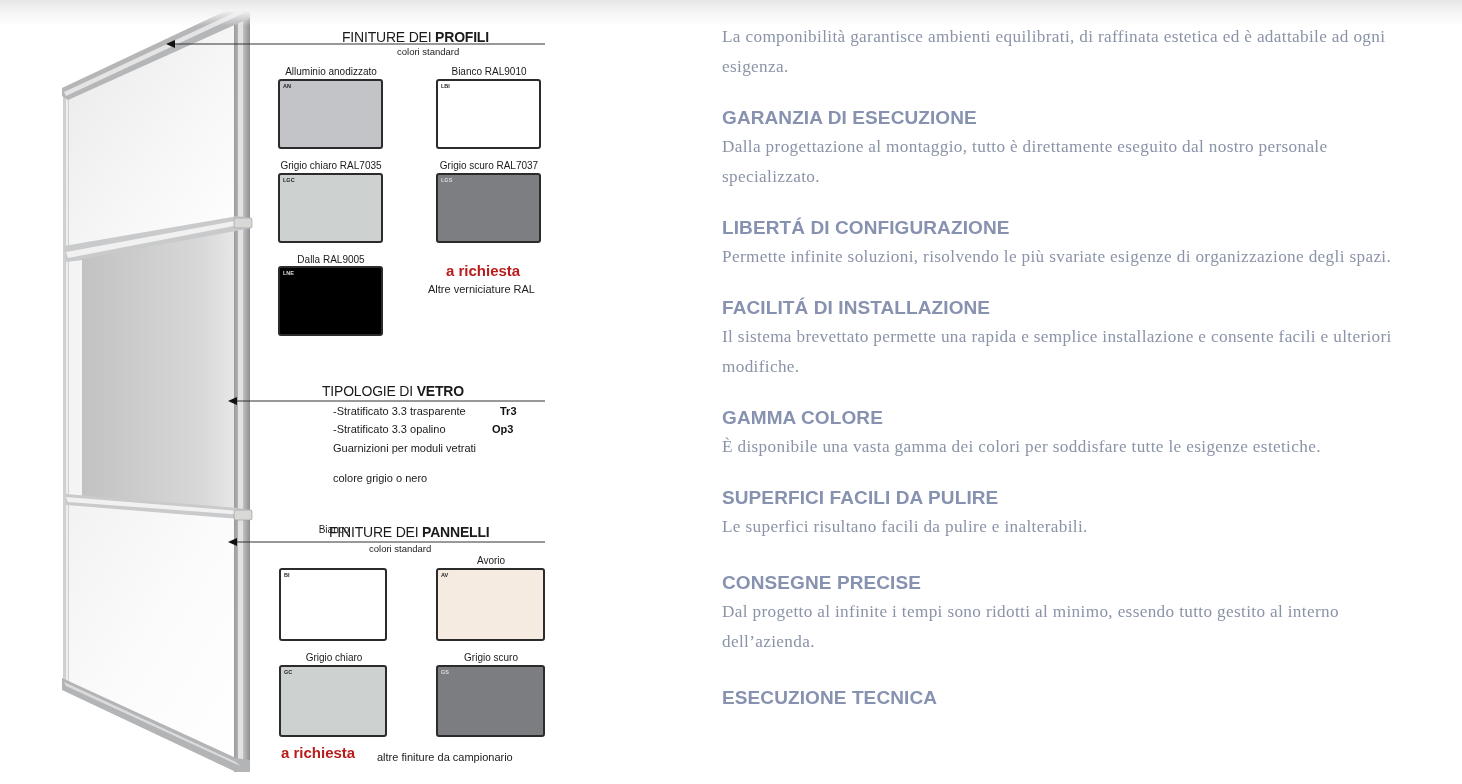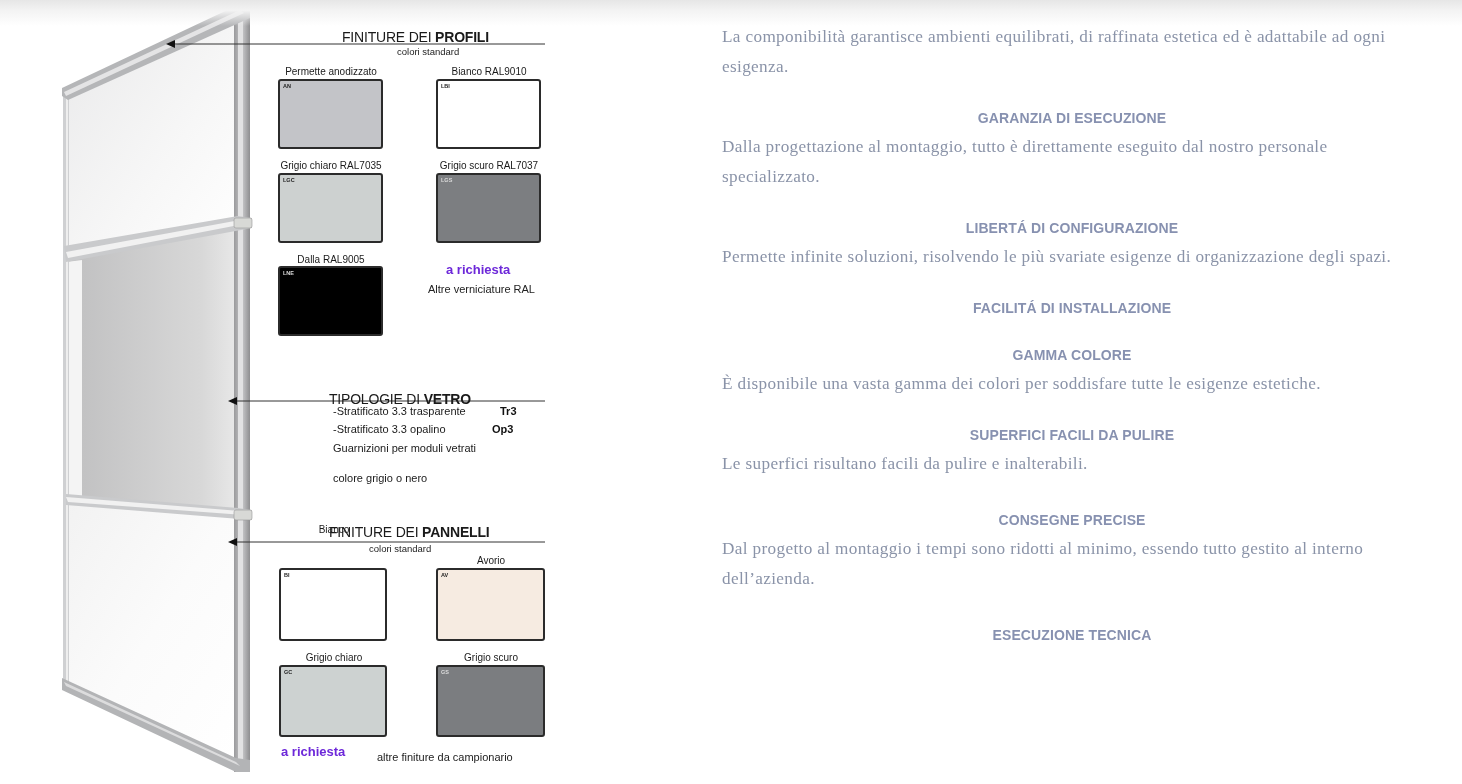--- a/index.html
+++ b/index.html
@@ -34,21 +34,21 @@
       position: absolute; border: 2px solid #2b2b2b; border-radius: 3px;
     }
     .swatch-code {
       position: absolute; left: 3px; top: 2px; font-family: "Liberation Sans", sans-serif;
       font-size: 5.5px; font-weight: bold; color: #222;
     }
     .swatch.dark .swatch-code { color: #dddddd; }
 
     .req-big {
       position: absolute; font-family: "Liberation Sans", sans-serif; font-weight: bold;
-      font-size: 13px; color: #6d28d9; white-space: nowrap;
+      font-size: 15px; color: #b91c1c; white-space: nowrap;
     }
     .req-small {
       position: absolute; font-family: "Liberation Sans", sans-serif; font-size: 11px;
       color: #222; white-space: nowrap;
     }
     .glass-line {
       position: absolute; font-family: "Liberation Sans", sans-serif; font-size: 11px;
       color: #1a1a1a; white-space: nowrap;
     }
     .glass-code {
@@ -57,22 +57,22 @@
     }
 
     
     .content { position: absolute; left: 722px; top: 22px; width: 700px; }
     .intro, .feature-body {
       font-family: Liberation Serif, serif; font-size: 17.2px; line-height: 30px;
       color: #8a93a8; letter-spacing: 0.35px;
     }
     .feature { margin-top: 25px; }
     .feature-title {
-      font-family: "Liberation Sans", sans-serif; font-weight: bold; font-size: 14px;
-      line-height: 22px; color: #8791b0; letter-spacing: 0.1px; margin-bottom: 3px; text-align: center;
+      font-family: "Liberation Sans", sans-serif; font-weight: bold; font-size: 19px;
+      line-height: 22px; color: #8791b0; letter-spacing: 0.1px; margin-bottom: 3px;
     }
   </style>
 </head>
 <body>
 
 <div class="top-shade"></div>
 
 <div class="figure">
   <svg class="frame" width="600" height="784" viewBox="0 0 600 784">
     <defs>
@@ -128,21 +128,21 @@
     <polygon points="166,44 175,40 175,48" fill="#111"></polygon>
     <line x1="234" y1="401" x2="545" y2="401" stroke="#333" stroke-width="1"></line>
     <polygon points="228,401 237,397 237,405" fill="#111"></polygon>
     <line x1="234" y1="542" x2="545" y2="542" stroke="#333" stroke-width="1"></line>
     <polygon points="228,542 237,538 237,546" fill="#111"></polygon>
   </svg>
 
   <div class="callout-title" style="left:342px; top:29px;"><span>FINITURE DEI </span><b>PROFILI</b></div>
   <div class="callout-sub" style="left:397px; top:46px;">colori standard</div>
 
-  <div class="swatch-label" style="left:278px; top:66px; width:106px;">Permette anodizzato</div>
+  <div class="swatch-label" style="left:278px; top:66px; width:106px;">Alluminio anodizzato</div>
   <div class="swatch" style="left:278px; top:79px; width:105px; height:70px; background:#c3c4c8;">
       <span class="swatch-code">AN</span>
     </div>
 
   <div class="swatch-label" style="left:436px; top:66px; width:106px;">Bianco RAL9010</div>
   <div class="swatch" style="left:436px; top:79px; width:105px; height:70px; background:#ffffff;">
       <span class="swatch-code">LBI</span>
     </div>
 
   <div class="swatch-label" style="left:278px; top:160px; width:106px;">Grigio chiaro RAL7035</div>
@@ -156,21 +156,21 @@
     </div>
 
   <div class="swatch-label" style="left:278px; top:254px; width:106px;">Dalla RAL9005</div>
   <div class="swatch dark" style="left:278px; top:266px; width:105px; height:70px; background:#000000;">
       <span class="swatch-code">LNE</span>
     </div>
 
   <div class="req-big" style="left:446px; top:262px;">a richiesta</div>
   <div class="req-small" style="left:428px; top:283px;">Altre verniciature RAL</div>
 
-  <div class="callout-title" style="left:329px; top:383px;margin-top:8px;"><span>TIPOLOGIE DI </span><b>VETRO</b></div>
+  <div class="callout-title" style="left:322px; top:383px;"><span>TIPOLOGIE DI </span><b>VETRO</b></div>
   <div class="glass-line" style="left:333px; top:405px;">-Stratificato 3.3 trasparente</div>
   <div class="glass-code" style="left:500px; top:405px;">Tr3</div>
   <div class="glass-line" style="left:333px; top:423px;">-Stratificato 3.3 opalino</div>
   <div class="glass-code" style="left:492px; top:423px;">Op3</div>
   <div class="glass-line" style="left:333px; top:442px;">Guarnizioni per moduli vetrati</div>
   <div class="glass-line" style="left:333px; top:472px;">colore grigio o nero</div>
 
   <div class="callout-title" style="left:329px; top:524px;"><span>FINITURE DEI </span><b>PANNELLI</b></div>
   <div class="callout-sub" style="left:369px; top:543px;">colori standard</div>
 
@@ -204,29 +204,30 @@
   <div class="feature">
     <div class="feature-title">GARANZIA DI ESECUZIONE</div>
     <p class="feature-body">Dalla progettazione al montaggio, tutto è direttamente eseguito dal nostro personale specializzato.</p>
   </div>
   <div class="feature">
     <div class="feature-title">LIBERTÁ DI CONFIGURAZIONE</div>
     <p class="feature-body">Permette infinite soluzioni, risolvendo le più svariate esigenze di organizzazione degli spazi.</p>
   </div>
   <div class="feature">
     <div class="feature-title">FACILITÁ DI INSTALLAZIONE</div>
+    <p class="feature-body">Il sistema brevettato permette una rapida e semplice installazione e consente facili e ulteriori modifiche.</p>
   </div>
   <div class="feature">
     <div class="feature-title">GAMMA COLORE</div>
     <p class="feature-body">È disponibile una vasta gamma dei colori per soddisfare tutte le esigenze estetiche.</p>
   </div>
   <div class="feature">
     <div class="feature-title">SUPERFICI FACILI DA PULIRE</div>
     <p class="feature-body">Le superfici risultano facili da pulire e inalterabili.</p>
   </div>
   <div class="feature" style="margin-top:30px;">
     <div class="feature-title">CONSEGNE PRECISE</div>
-    <p class="feature-body">Dal progetto al montaggio i tempi sono ridotti al minimo, essendo tutto gestito al interno dell’azienda.</p>
+    <p class="feature-body">Dal progetto al infinite i tempi sono ridotti al minimo, essendo tutto gestito al interno dell’azienda.</p>
   </div>
   <div class="feature" style="margin-top:30px;">
     <div class="feature-title">ESECUZIONE TECNICA</div>
   </div>
 </div>
 
 </body></html>

